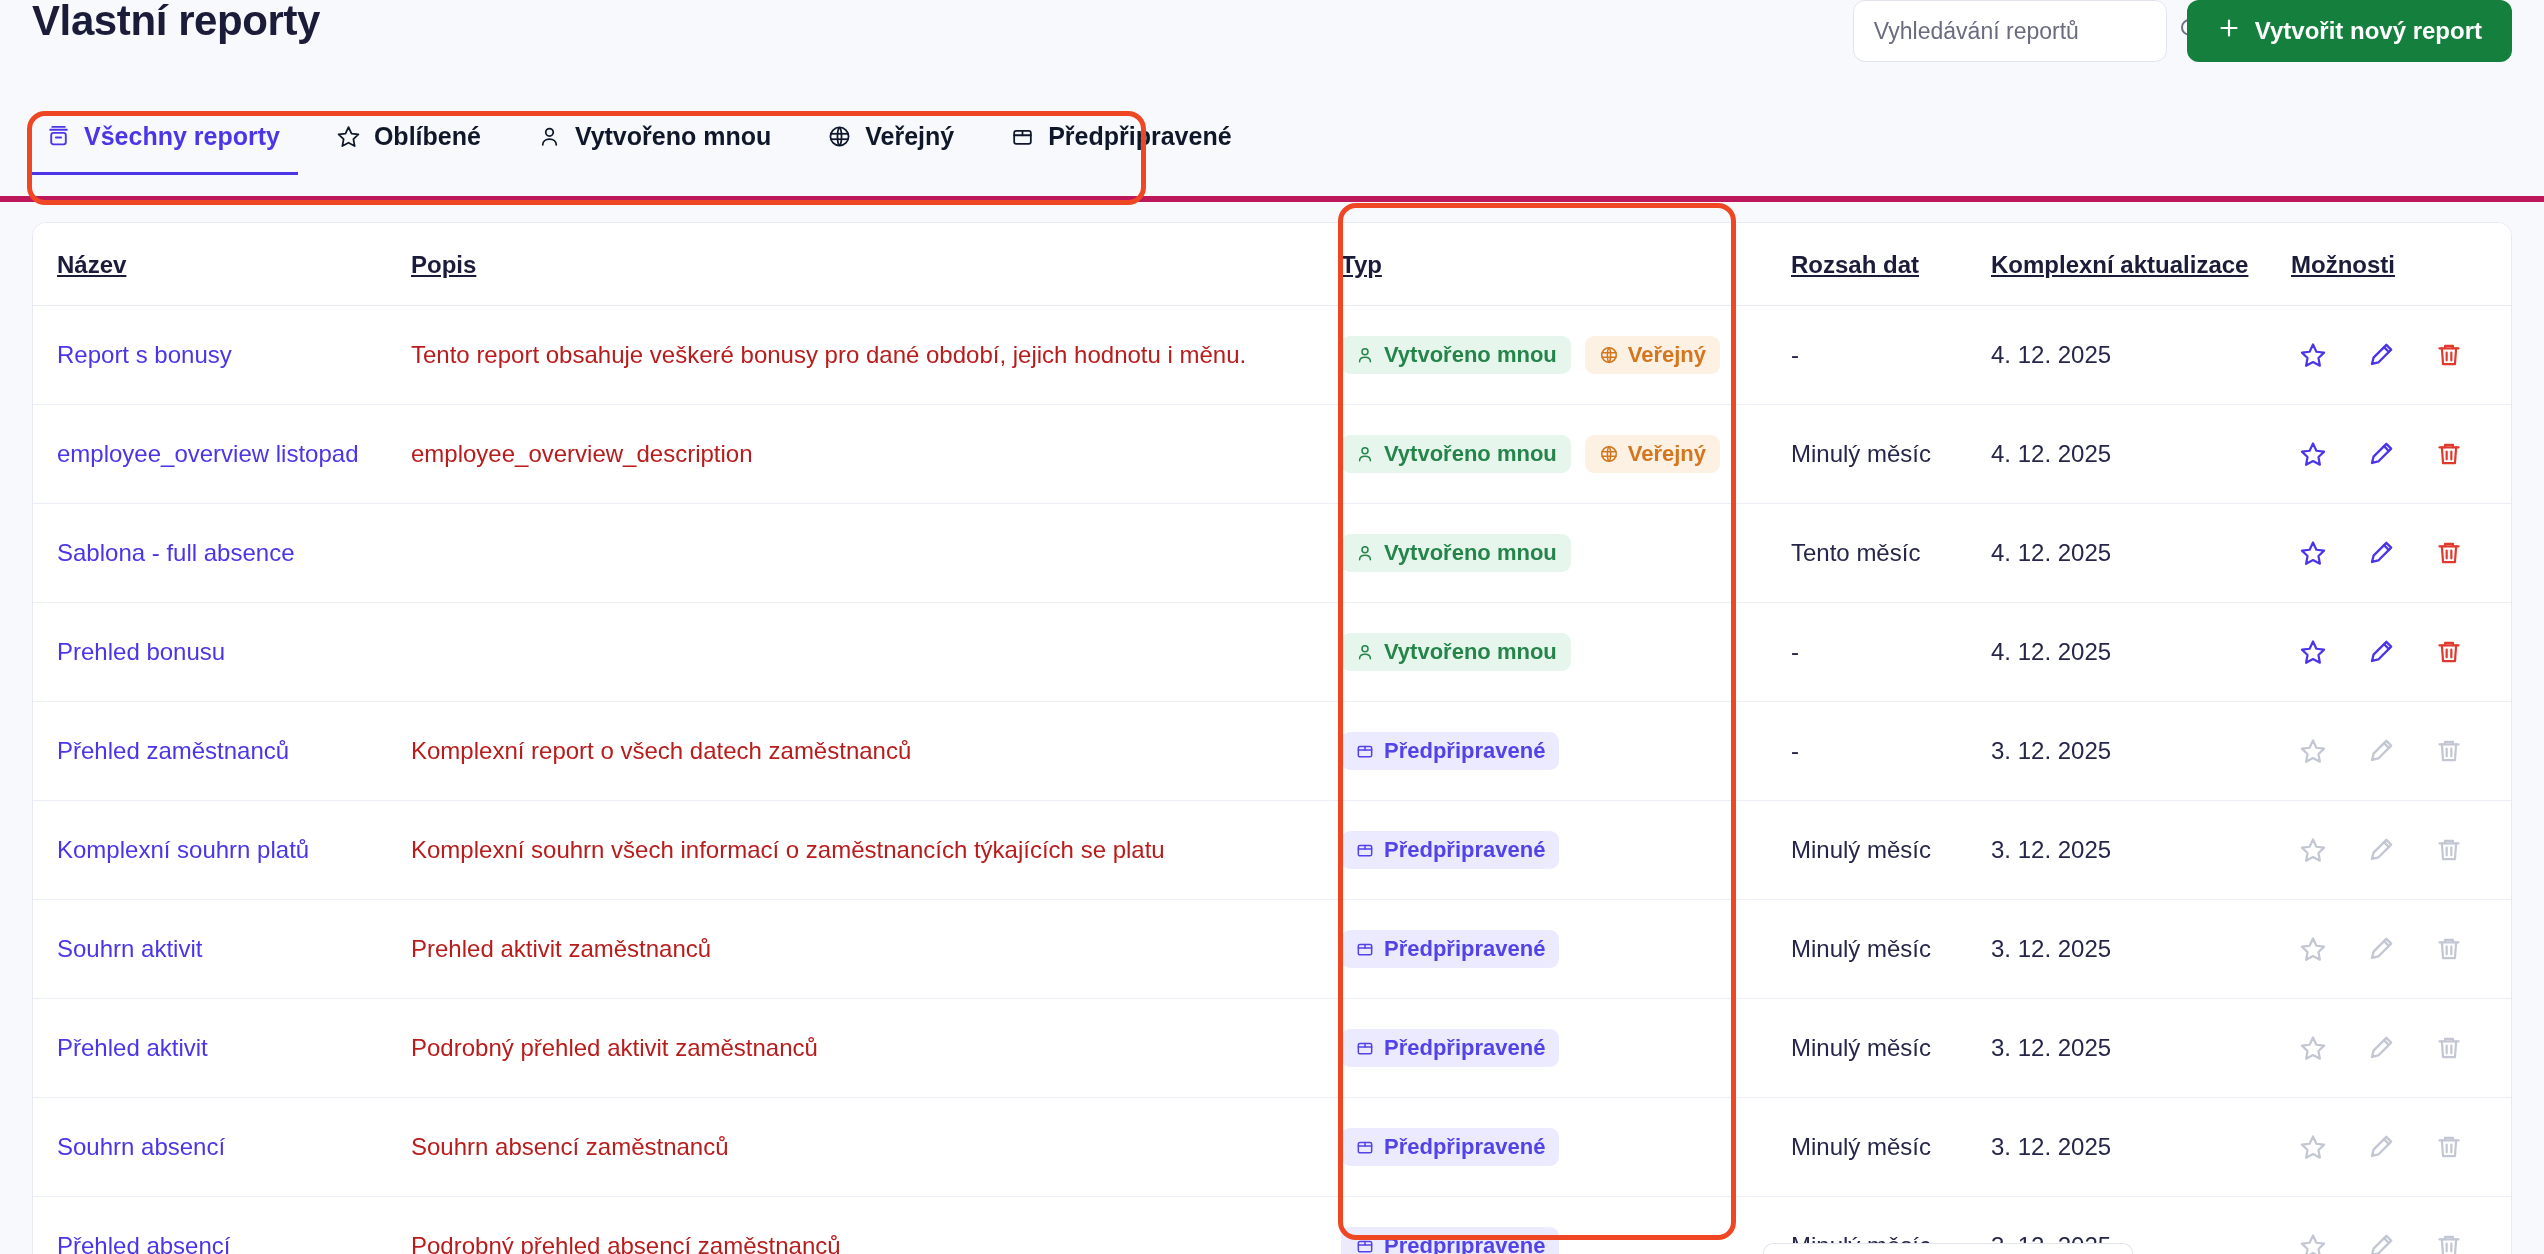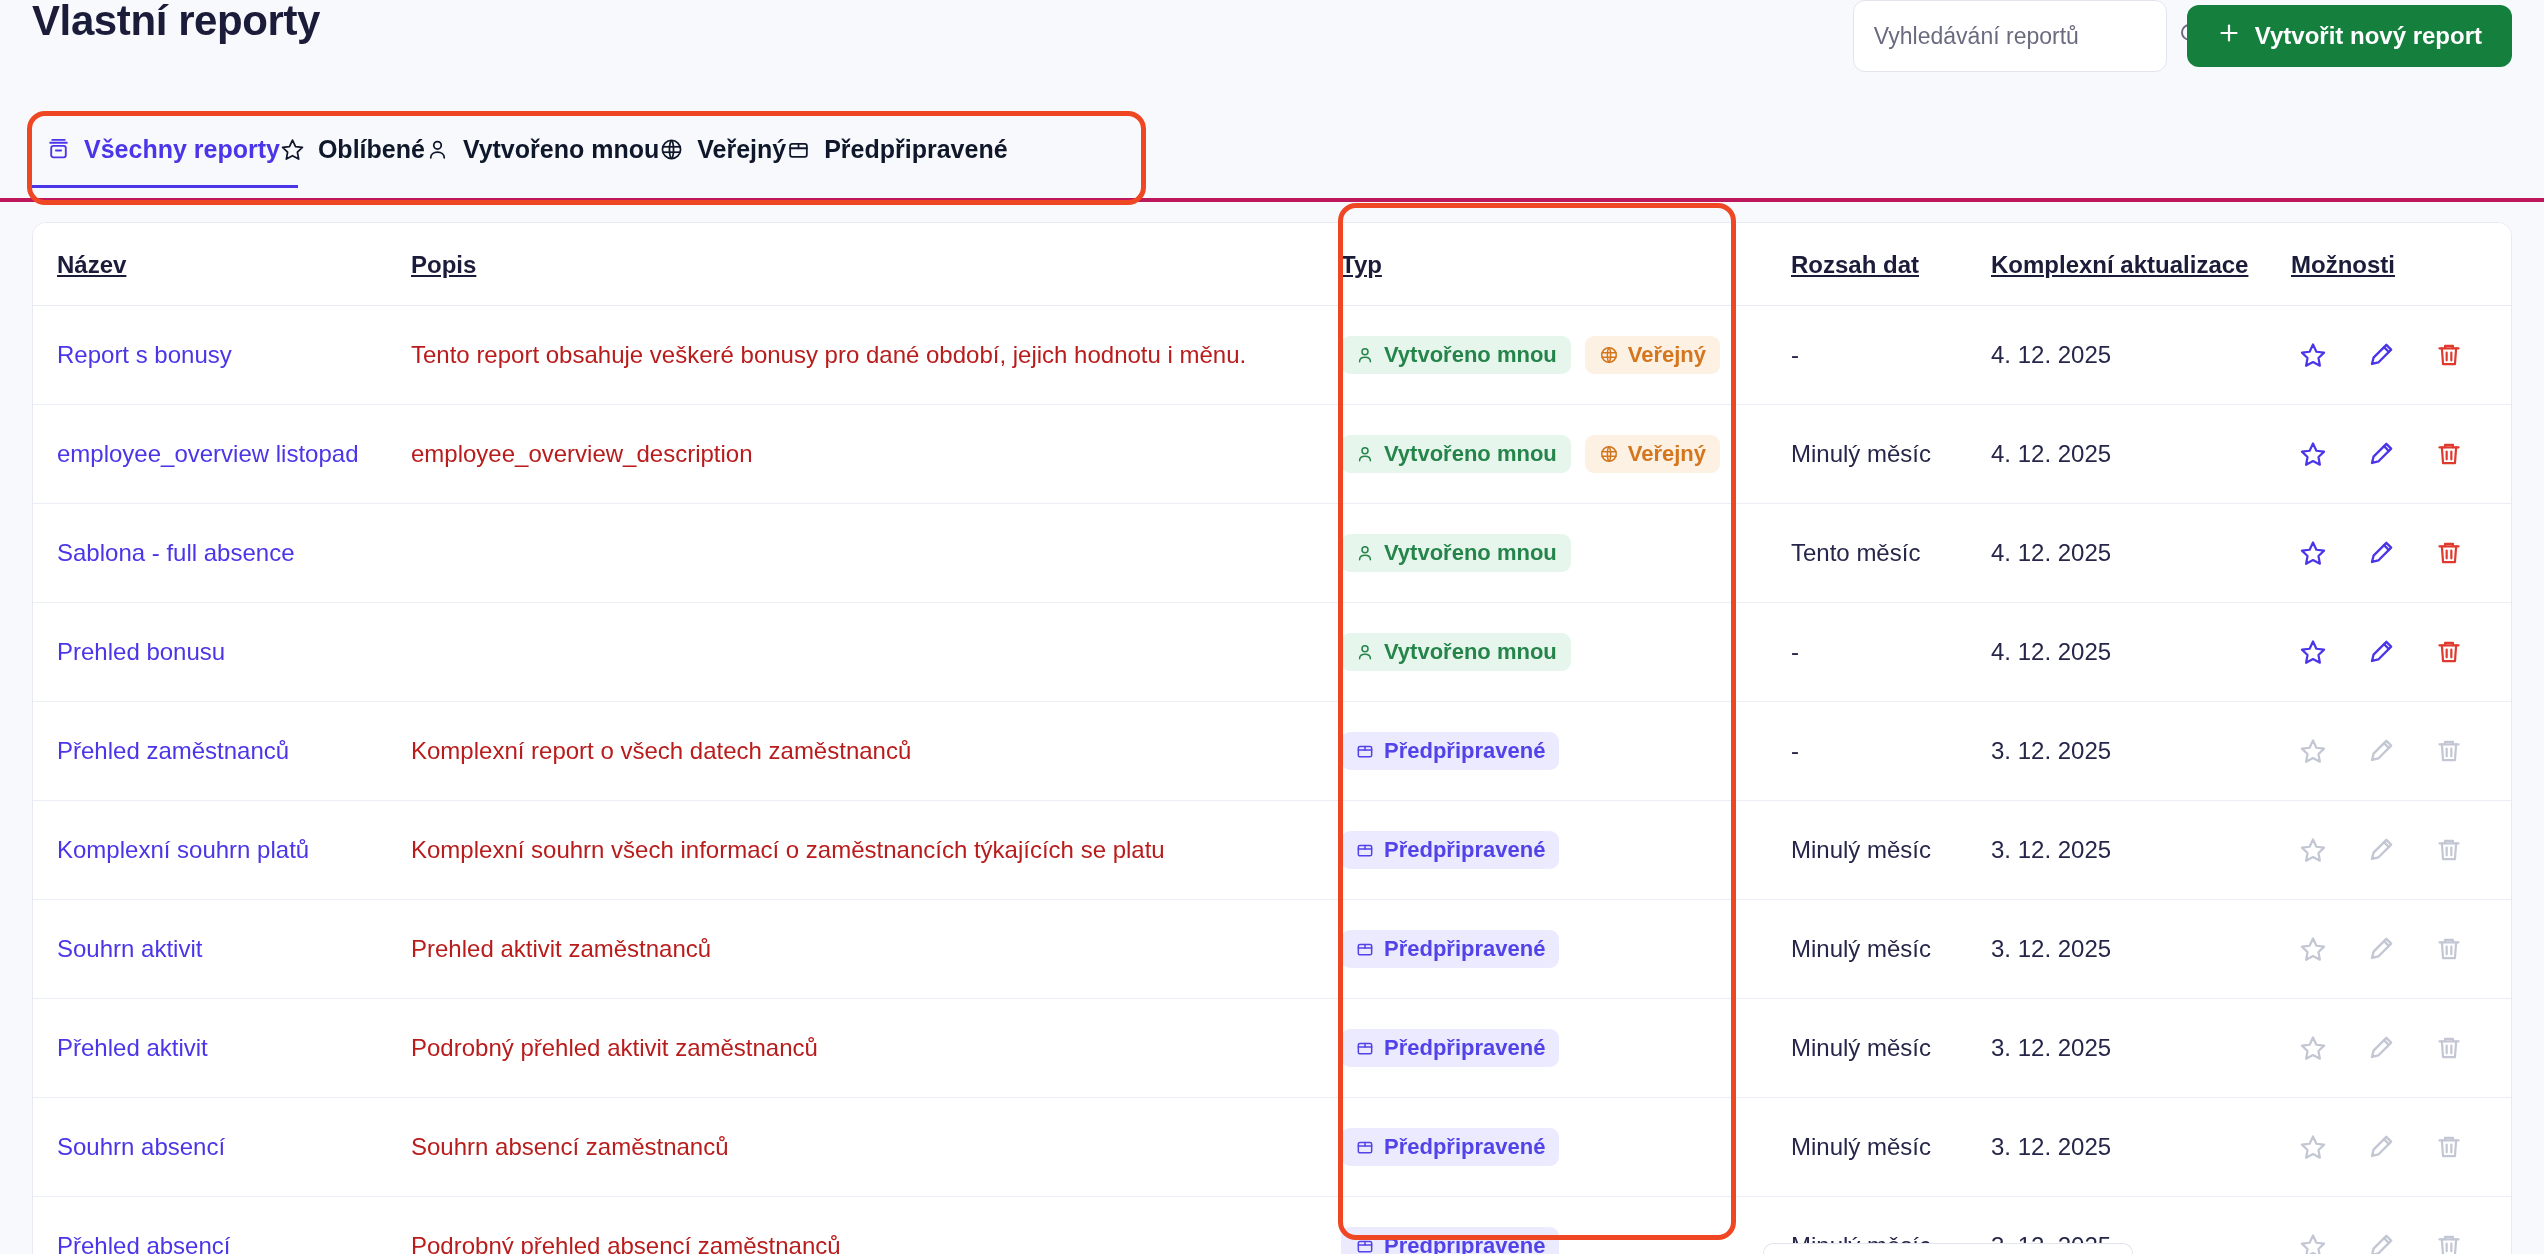--- a/index.html
+++ b/index.html
@@ -38,21 +38,21 @@
     line-height: 1;
   }
   .header-right {
     margin-left: auto;
     display: flex;
     align-items: center;
     gap: 20px;
   }
   .search-box {
     width: 314px;
-    height: 72px;
+    height: 62px;
     background: #ffffff;
     border: 1.5px solid #e2e4ee;
     border-radius: 12px;
     display: flex;
     align-items: center;
     padding: 0 20px;
     gap: 8px;
   }
   .search-box input {
     flex: 1;
@@ -86,24 +86,25 @@
 
   
   .tabs-wrapper {
     position: absolute;
     top: 122px; left: 0;
     width: 2544px;
     height: 80px;
   }
   .tabs {
     display: flex;
-    align-items: center;
+    align-items: flex-start;
     height: 80px;
     padding: 0 46px;
-    border-bottom: 4px solid #be185d;
+    gap: 56px;
+    border-bottom: 6px solid #be185d;
   }
   .tab {
     display: flex;
     align-items: center;
     gap: 13px;
     font-size: 25px;
     font-weight: bold;
     color: #0f172a;
     padding-bottom: 22px;
     cursor: pointer;

